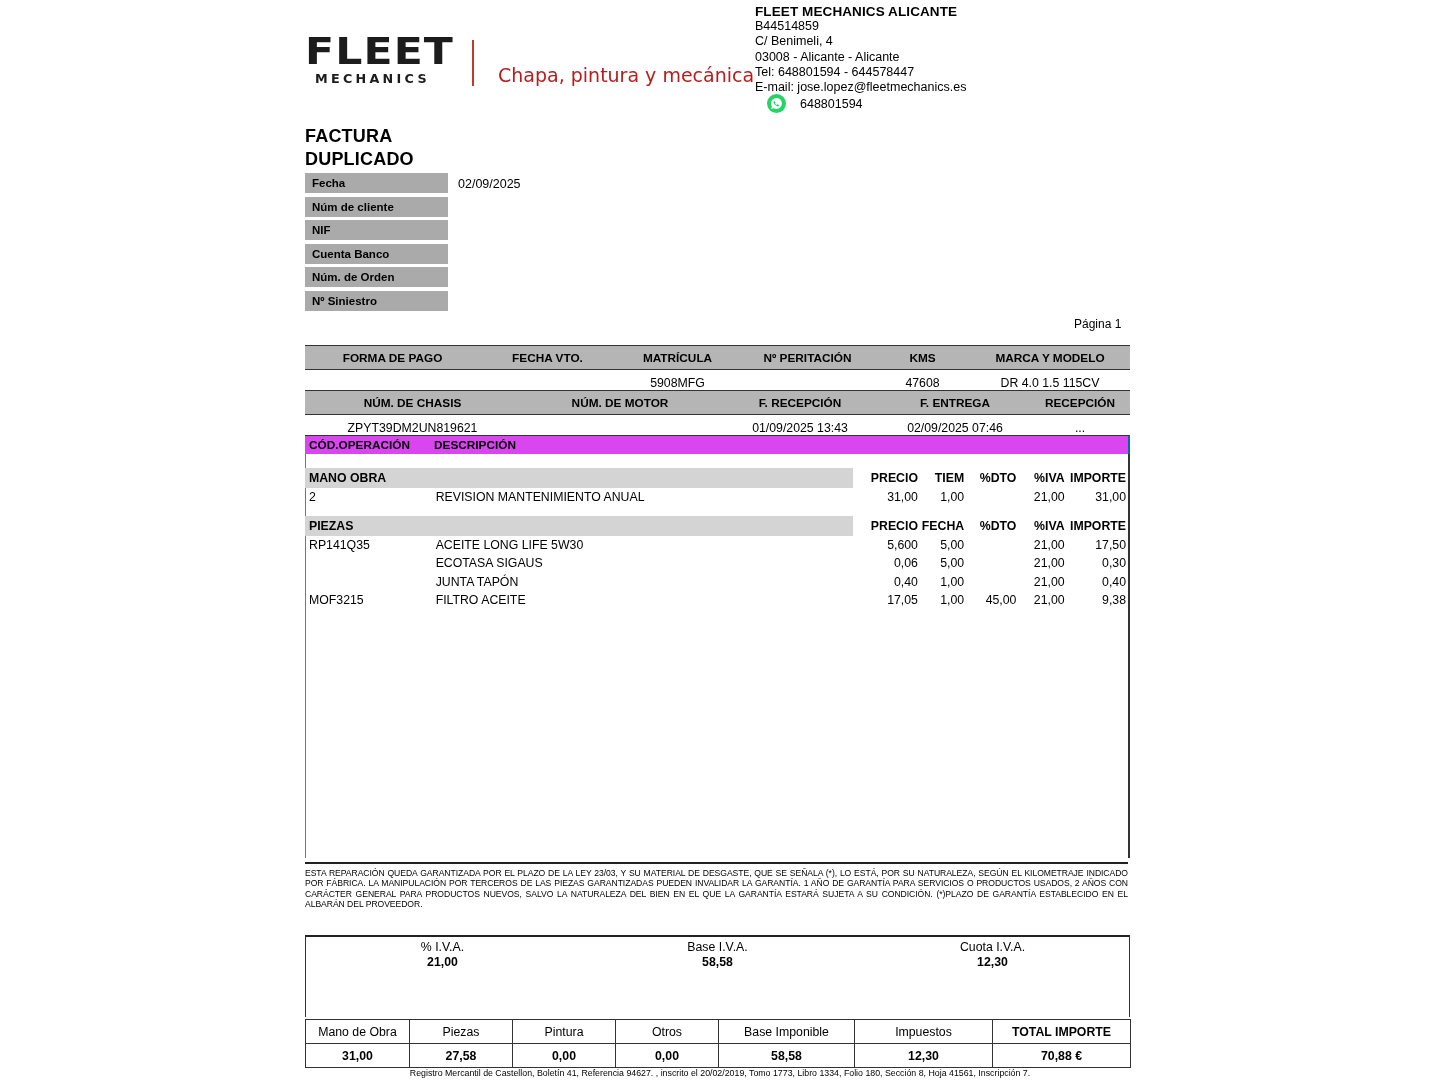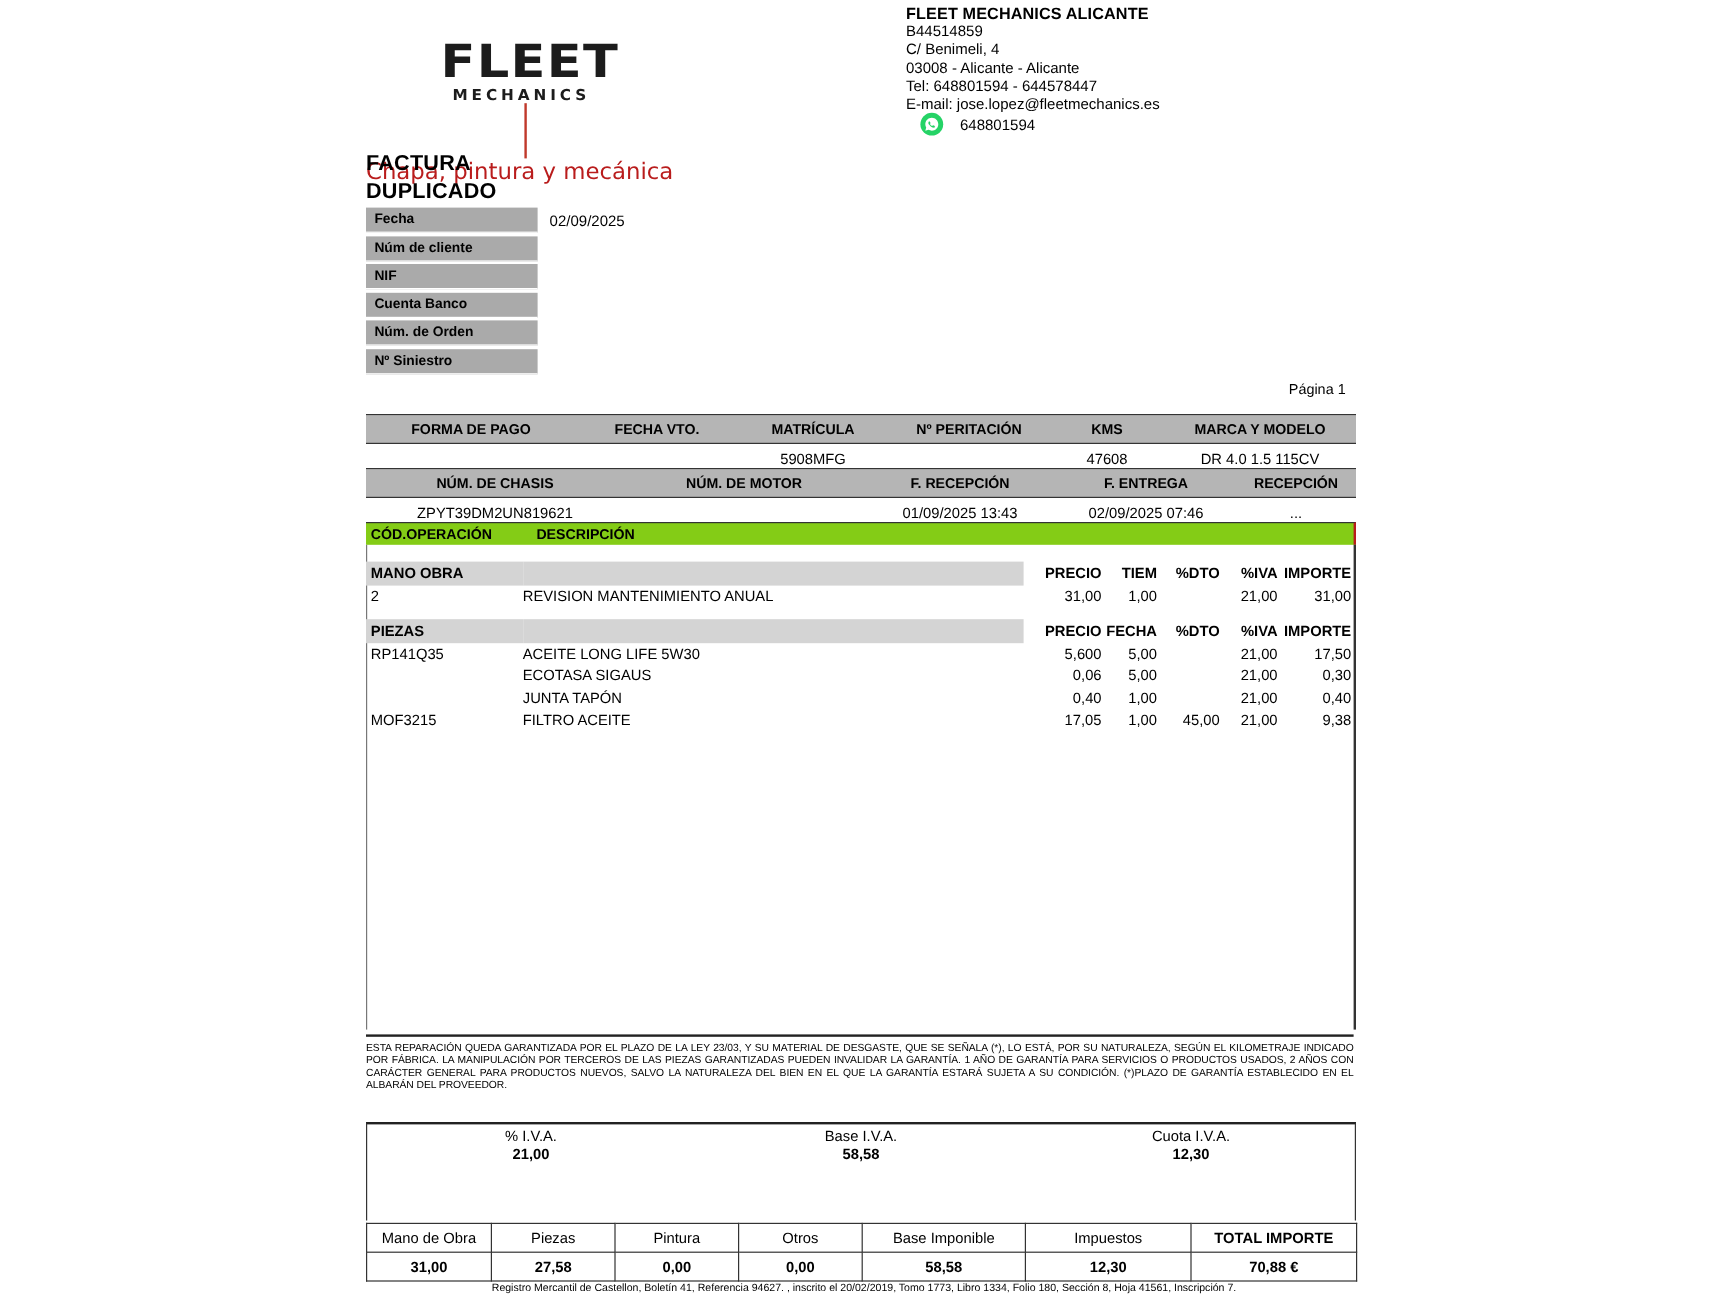--- a/index.html
+++ b/index.html
@@ -25,22 +25,21 @@
   
   .header {
     position: absolute;
     left: 305px; top: 4px;
     width: 830px; height: 120px;
   }
   .logo-block {
     position: absolute;
     left: 0px; top: 28px;
     display: flex;
-    align-items: center;
-    flex-direction: column;
+    align-items: flex-end;
   }
   .logo-mark {
     display: flex;
     flex-direction: column;
     align-items: center;
     line-height: 1;
   }
   .logo-fleet {
     font-family: "DejaVu Sans", sans-serif;
     font-weight: bold;
@@ -171,31 +170,31 @@
     border-bottom: 1.5px solid #333;
   }
   #vtable1 { top: 345px; }
   #vtable2 { top: 390px; }
 
   
   .items-head {
     position: absolute;
     left: 305px; top: 435px;
     width: 825px; height: 19px;
-    background: #84cc16;
+    background: #d946ef;
     border-top: 1.5px solid #333;
-    border-right: 2px solid #b91c1c;
+    border-right: 2px solid #0369a1;
     box-sizing: border-box;
   }
   .items-head .h1 {
     position: absolute; left: 4px; top: 2px;
     font-size: 11.8px; font-weight: bold;
   }
   .items-head .h2 {
-    position: absolute; left: 142px; top: 2px;
+    position: absolute; left: 129px; top: 2px;
     font-size: 11.8px; font-weight: bold;
   }
 
   .body-box {
     position: absolute;
     left: 305px; top: 454px;
     width: 825px; height: 404px;
     border-left: 1px solid #777;
     border-right: 2px solid #333;
     box-sizing: border-box;

